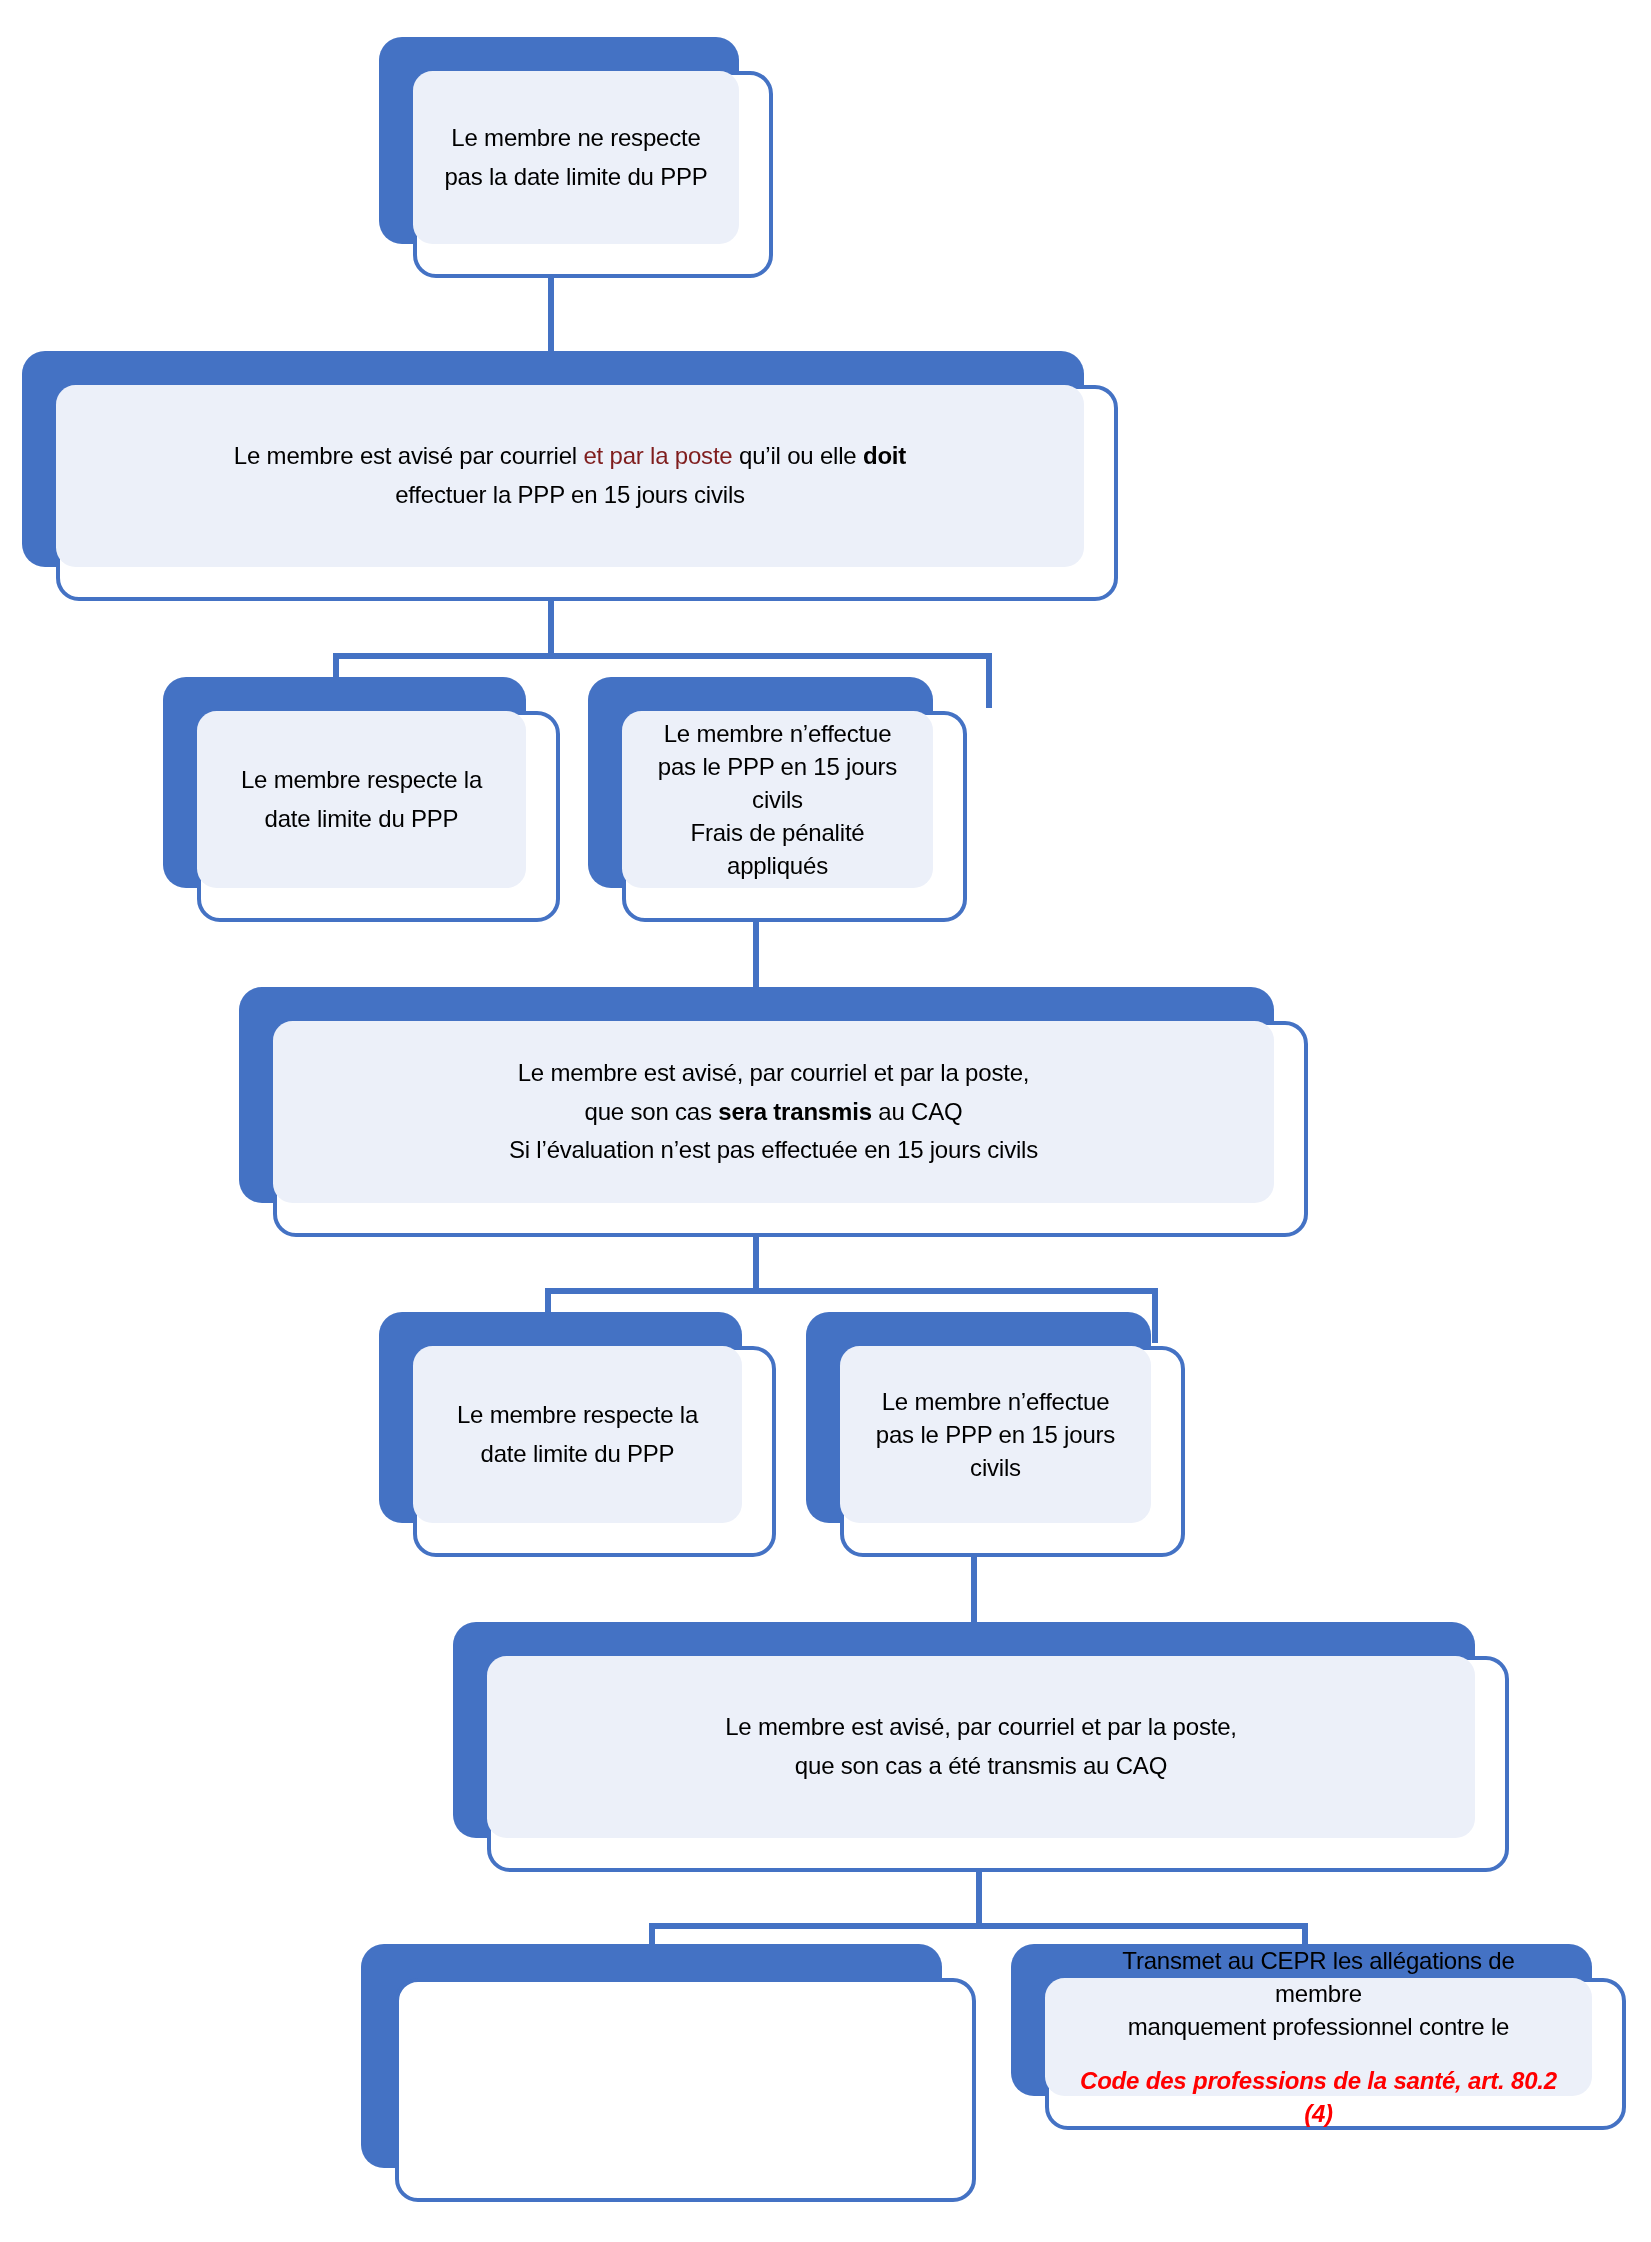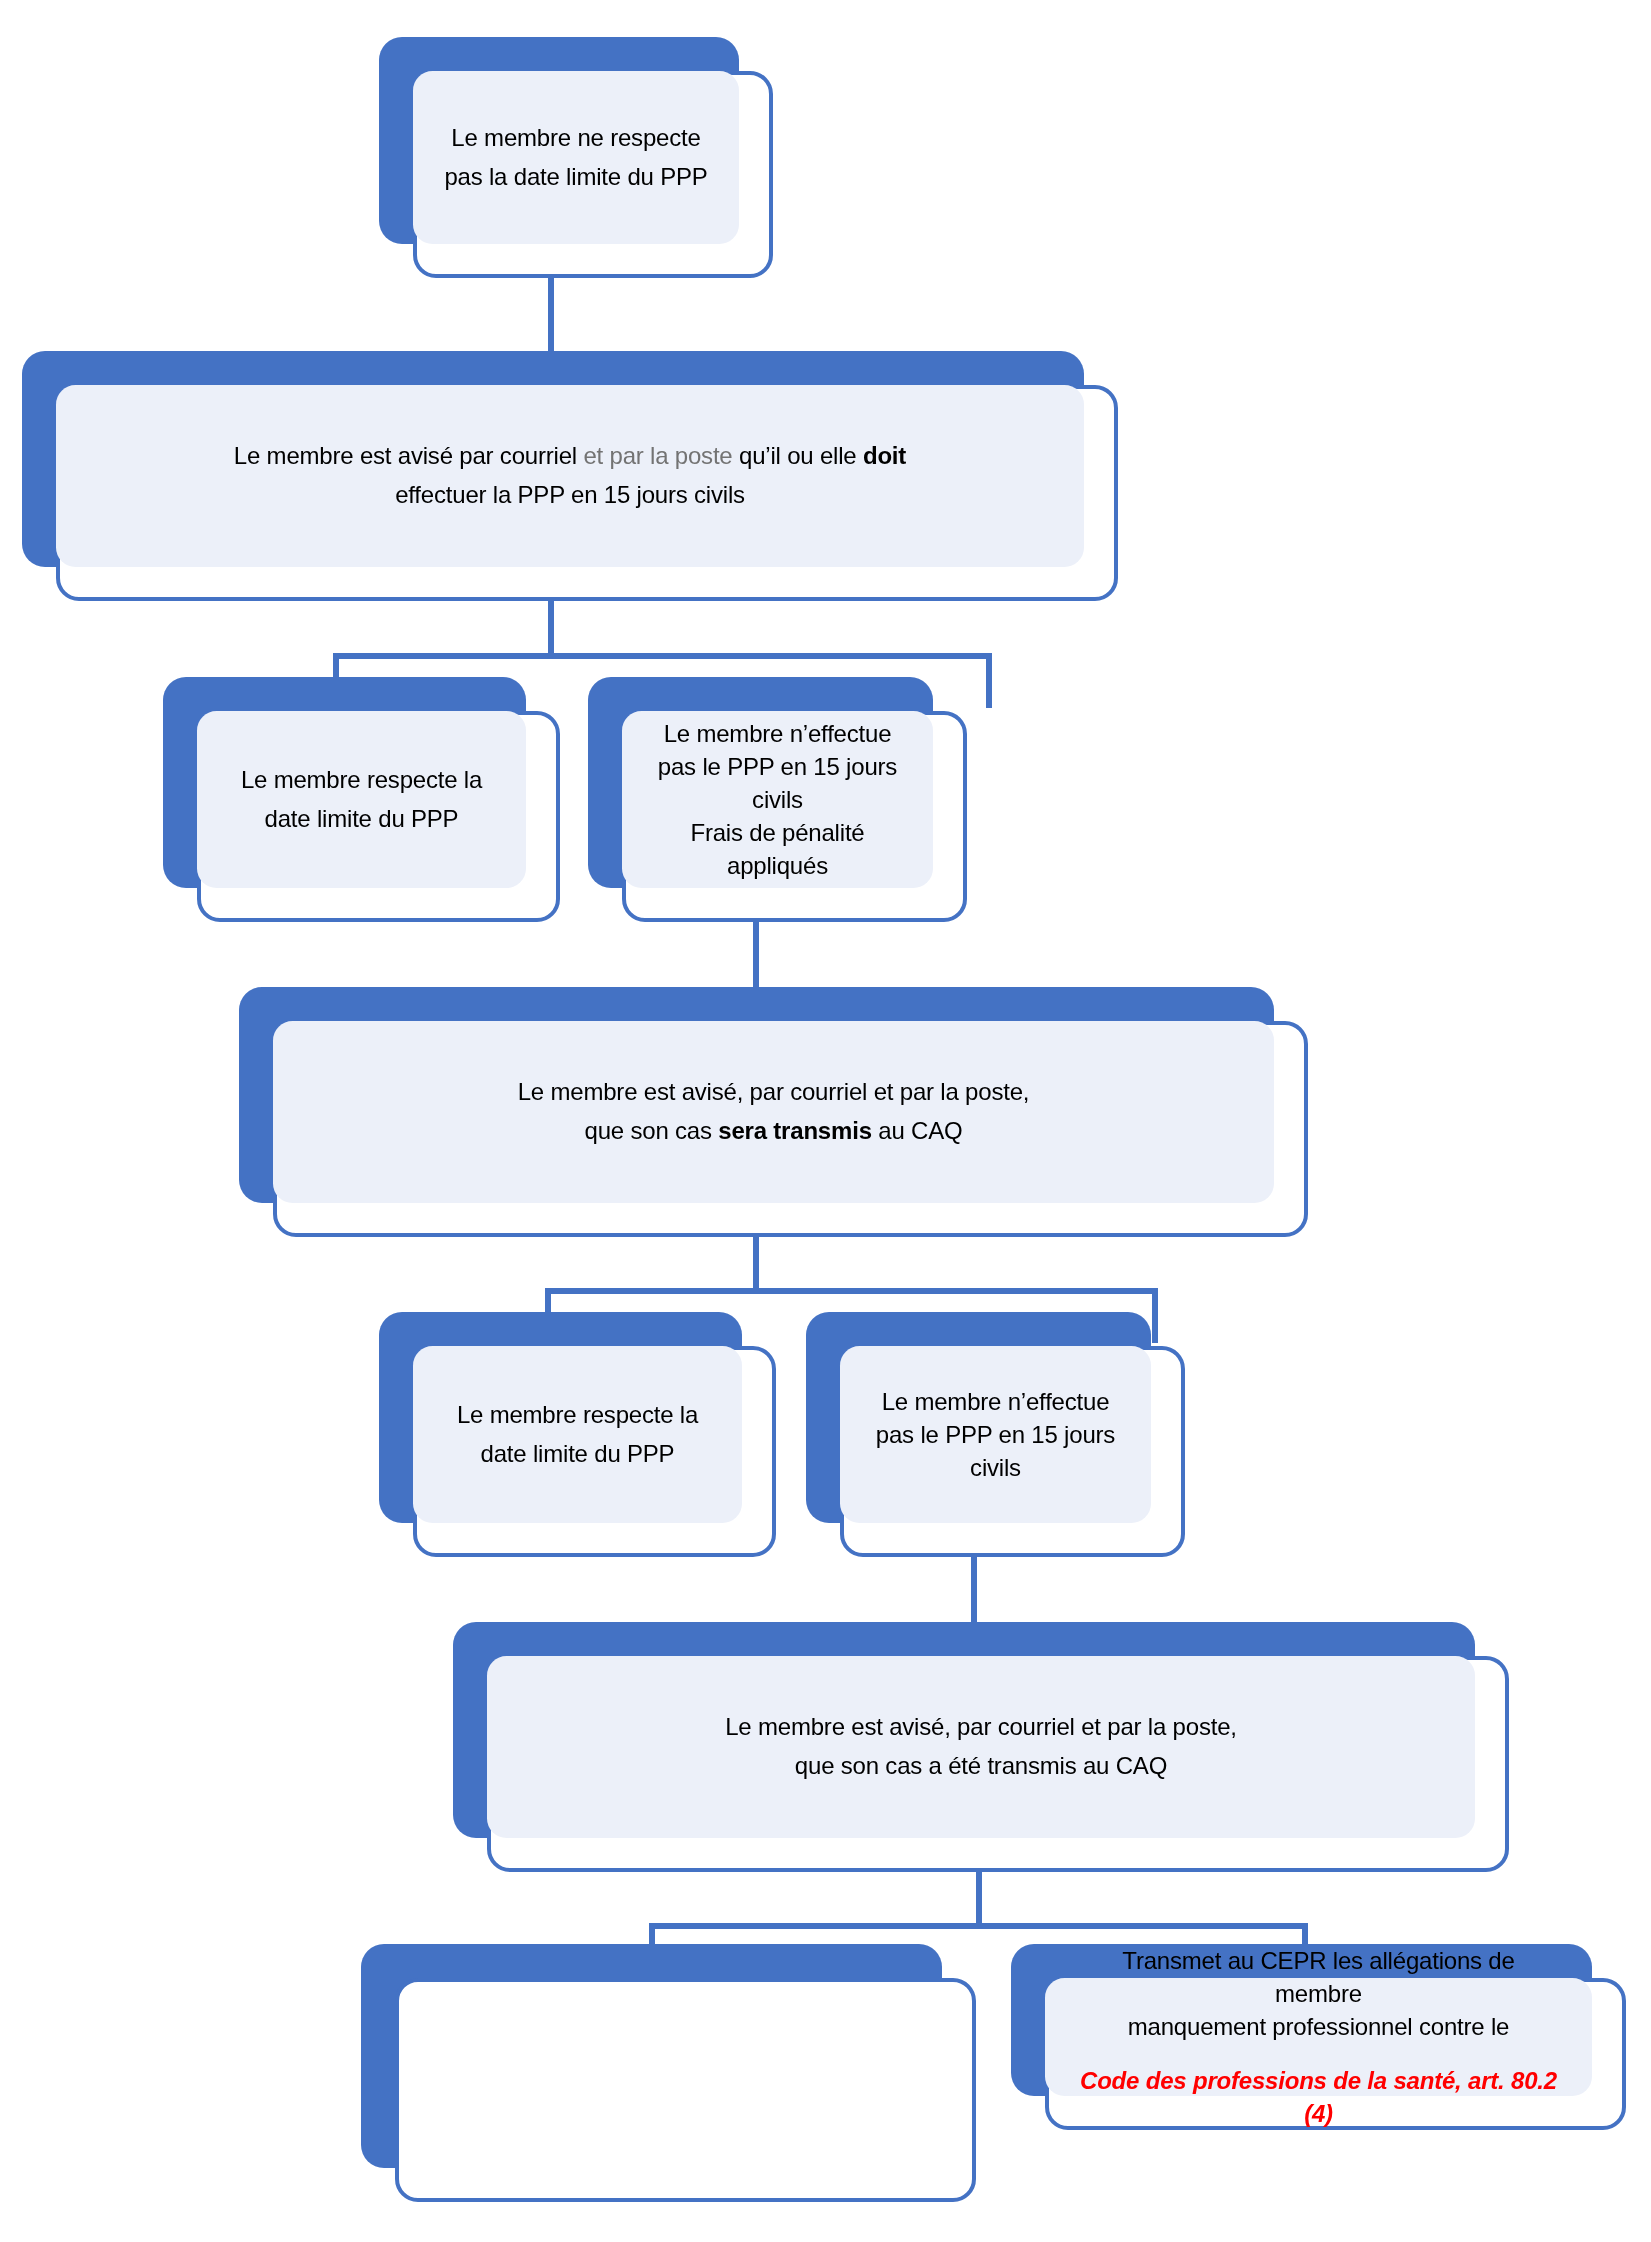--- a/index.html
+++ b/index.html
@@ -70,21 +70,21 @@
     font-family: "Liberation Sans", sans-serif;
     font-size: 24px;
     line-height: 1.62;
     padding: 0 21px;
     box-sizing: border-box;
     letter-spacing: -0.2px;
   }
   .node .txt.tight {
     line-height: 1.38;
   }
-  .red { color: #737373; }
+  .red { color: #7f1d1d; }
   .bold { font-weight: bold; }
   .redital {
     color: #FF0000;
     font-style: italic;
     font-weight: bold;
   }
   .line { display: block; }
 </style>
 </head>
 <body>
@@ -161,20 +161,21 @@
     </div>
   </div>
 
   <div class="node" style="left:239px; top:987px; width:1069px; height:250px;">
     <div class="shadow"></div>
     <div class="frame"></div>
     <div class="fill">
       <div class="txt">
         <span class="line">Le membre est avisé, par courriel et par la poste,</span>
         <span class="line"><span>que son cas </span><span class="bold">sera transmis</span><span> au CAQ</span></span>
+        <span class="line">Si l’évaluation n’est pas effectuée en 15 jours civils</span>
       </div>
     </div>
   </div>
 
   <div class="node" style="left:379px; top:1312px; width:397px; height:245px;">
     <div class="shadow"></div>
     <div class="frame"></div>
     <div class="fill">
       <div class="txt">
         <span class="line">Le membre respecte la</span>

